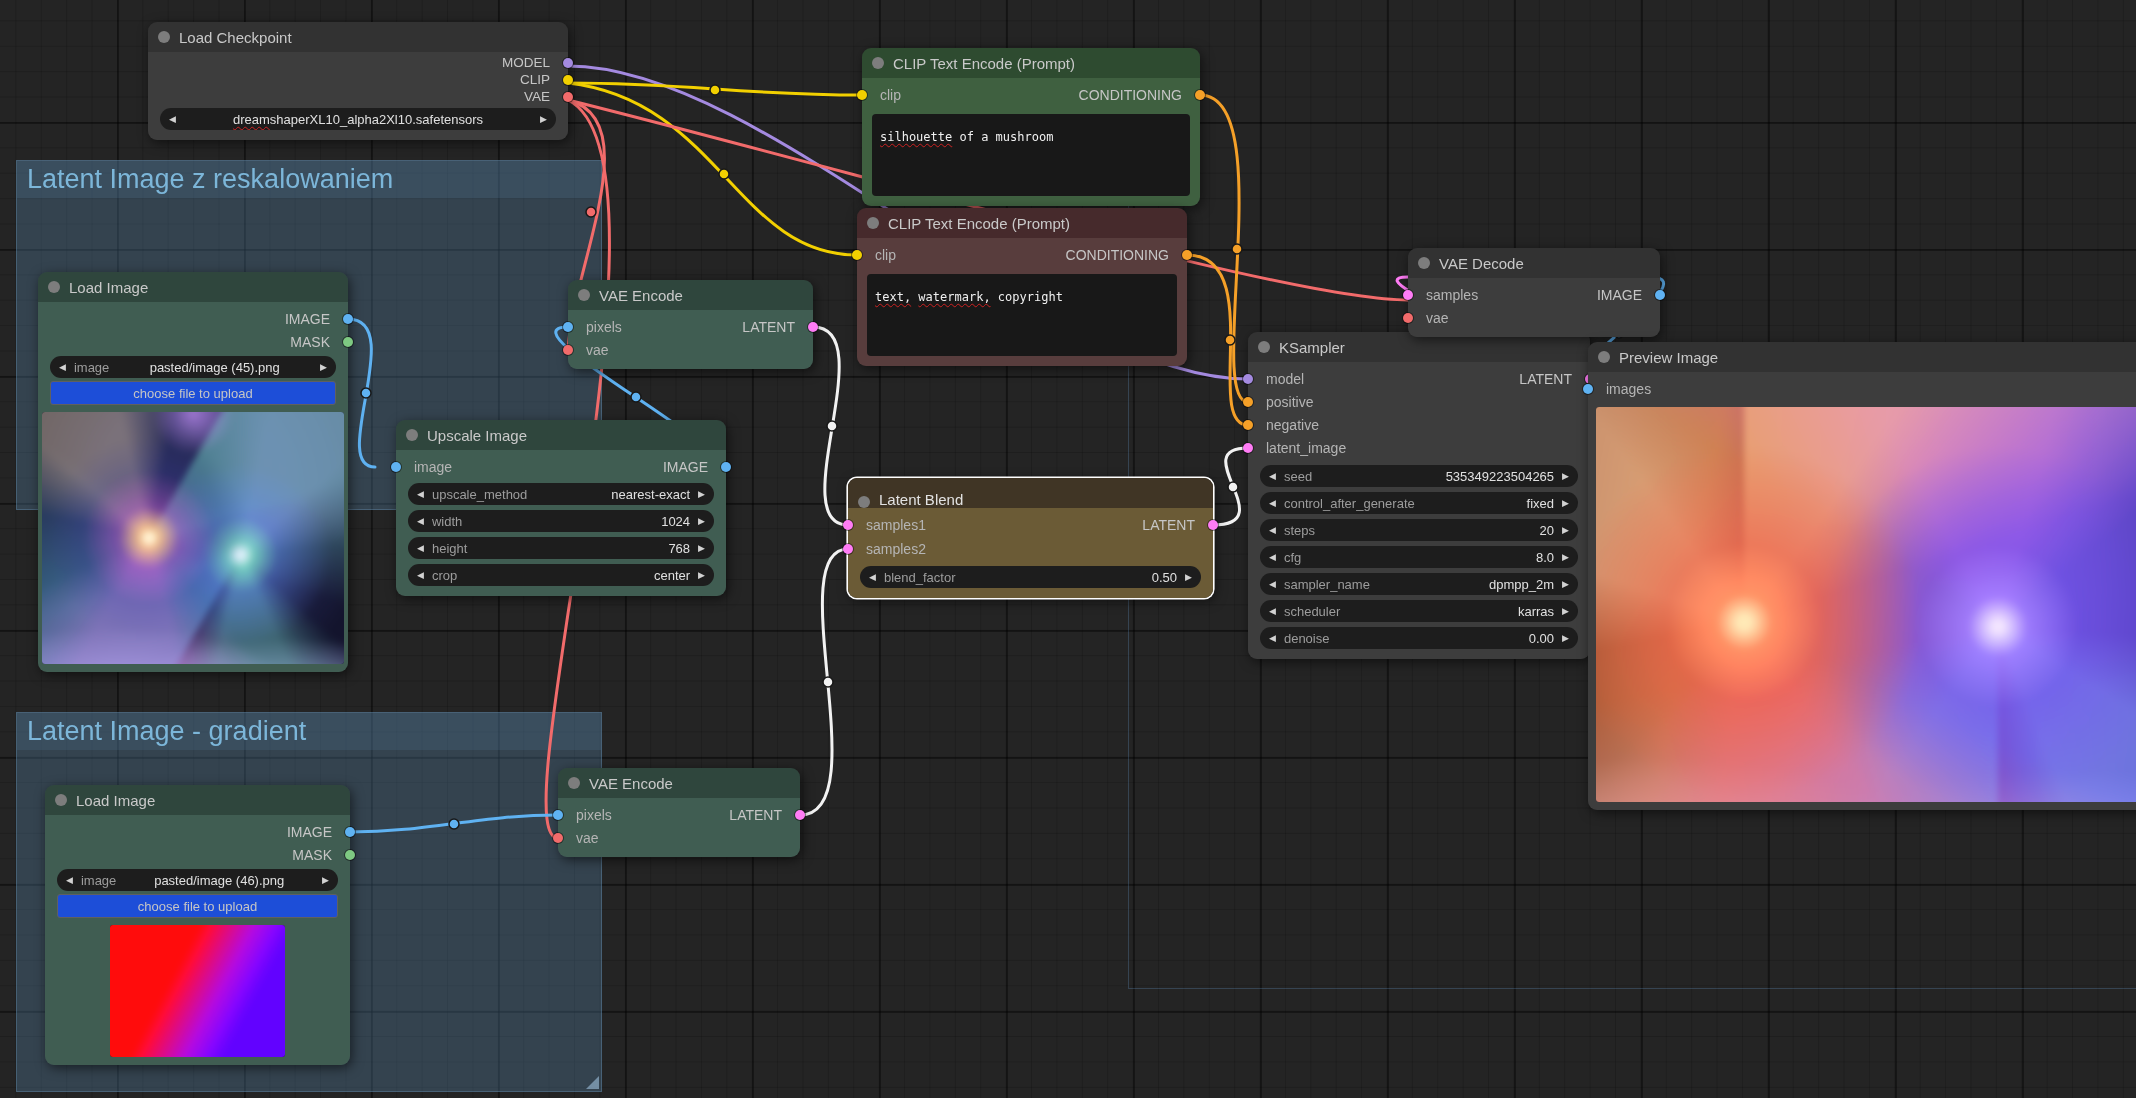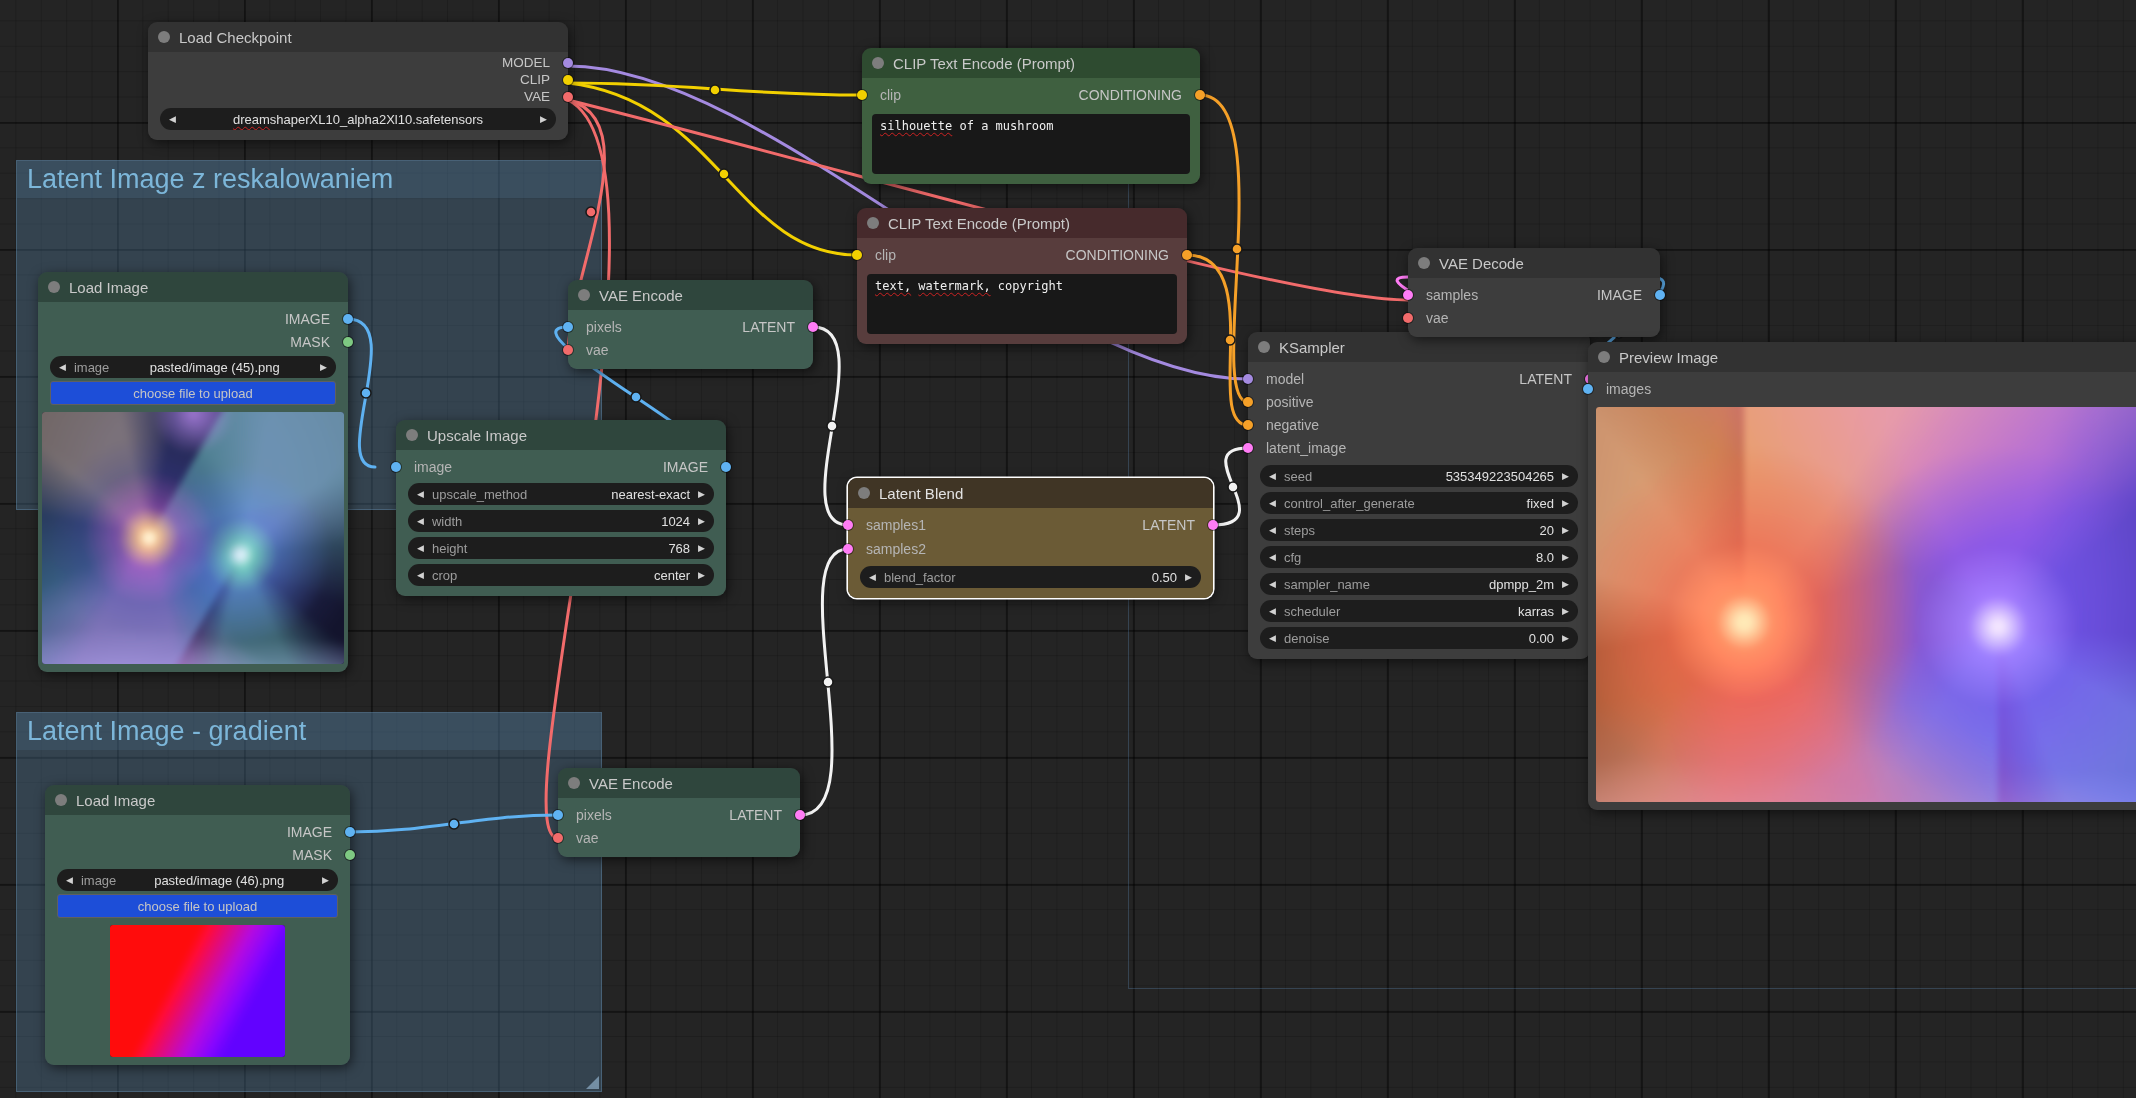--- a/index.html
+++ b/index.html
@@ -38,42 +38,42 @@
   .node{position:absolute;border-radius:9px;box-shadow:2px 3px 12px rgba(0,0,0,.55);z-index:3;box-sizing:border-box;}
   .node.selected{box-shadow:0 0 0 1.6px #fff,2px 3px 12px rgba(0,0,0,.55);}
   .nh{height:30px;display:flex;align-items:center;gap:9px;padding:0 10px;border-radius:9px 9px 0 0;
       color:#c9c9c9;font-size:15px;white-space:nowrap;overflow:hidden;}
   .ndot{width:12px;height:12px;border-radius:50%;background:#7d7d7d;flex:none;}
   .nb{border-radius:0 0 9px 9px;padding:5px 0 8px;position:relative;}
   .nc-default .nh{background:var(--c-node-default-header);} .nc-default .nb{background:var(--c-node-default-body);}
   .nc-teal .nh{background:var(--c-node-teal-header);} .nc-teal .nb{background:var(--c-node-teal-body);}
   .nc-green .nh{background:var(--c-node-green-header);} .nc-green .nb{background:var(--c-node-green-body);}
   .nc-maroon .nh{background:var(--c-node-maroon-header);} .nc-maroon .nb{background:var(--c-node-maroon-body);}
-  .nc-brown .nh{background:var(--c-node-brown-header);} .nc-brown .nb{background:var(--c-node-brown-body);}
+  .nc-brown .nh{background:var(--c-node-brown-header);align-items:flex-end;} .nc-brown .nb{background:var(--c-node-brown-body);}
 
   .row{height:23px;display:flex;align-items:center;position:relative;padding:0 14px;color:#b5b5b5;font-size:14px;}
   .row.sm{height:17px;font-size:13.5px;}
   .dot{width:10px;height:10px;border-radius:50%;box-shadow:0 0 0 1px rgba(0,0,0,.45);}
   .in-dot{position:absolute;left:-5px;top:50%;transform:translateY(-50%);}
   .out-dot{position:absolute;right:-5px;top:50%;transform:translateY(-50%);}
   .in-lbl{margin-left:4px;}
   .out-lbl{margin-left:auto;margin-right:4px;color:#c6c6c6;}
   .sd-model{background:var(--c-model);} .sd-clip{background:var(--c-clip);} .sd-vae{background:var(--c-vae);}
   .sd-cond{background:var(--c-conditioning);} .sd-image{background:var(--c-image);} .sd-mask{background:var(--c-mask);}
   .sd-latent{background:var(--c-latent);}
 
   .widget{height:22px;margin:3px 12px 2px;background:#1d1d1d;border-radius:11px;display:flex;
     align-items:center;padding:0 9px;font-size:13px;color:#bdbdbd;overflow:hidden;white-space:nowrap;}
   .widget .arrow{font-size:9px;color:#d2d2d2;flex:none;}
   .wlabel{margin-left:8px;color:#9d9d9d;}
   .wvalue{margin-left:auto;margin-right:8px;color:#e0e0e0;}
   .wvalue.centered{margin:0 auto;}
   .btn-widget{height:22px;margin:3px 12px 2px;background:#1d4ed8;border:1px solid #606060;border-radius:3px;
     display:flex;align-items:center;justify-content:center;font-size:13px;color:#c5c5c5;}
-  .textbox{margin:8px 10px 2px;height:50px;background:#181818;border-radius:4px;padding:5px 8px;
+  .textbox{margin:8px 10px 2px;height:50px;background:#181818;border-radius:4px;padding:16px 8px;
     font-family:"DejaVu Sans Mono",monospace;font-size:12px;color:#f0f0f0;white-space:pre-wrap;overflow:hidden;}
   .sp-err{text-decoration:underline wavy #cc2222 1px;text-underline-offset:2px;}
 
   
   .thumb{position:relative;overflow:hidden;border-radius:3px;background:#101020;}
   .thumb .fx{position:absolute;inset:-6%;filter:blur(3px) saturate(1.15);}
   .fx-galaxy{background:
     radial-gradient(circle at 50% 6%, rgba(210,160,255,.65), transparent 13%),
     radial-gradient(circle at 37% 50%, #fff3d8 0 1.5%, rgba(250,200,150,.9) 4%, rgba(170,90,190,.55) 12%, rgba(60,60,140,.25) 26%, transparent 40%),
     radial-gradient(circle at 64% 56%, #eafaff 0 1.2%, rgba(140,230,210,.8) 5%, rgba(100,140,230,.45) 14%, transparent 34%),

